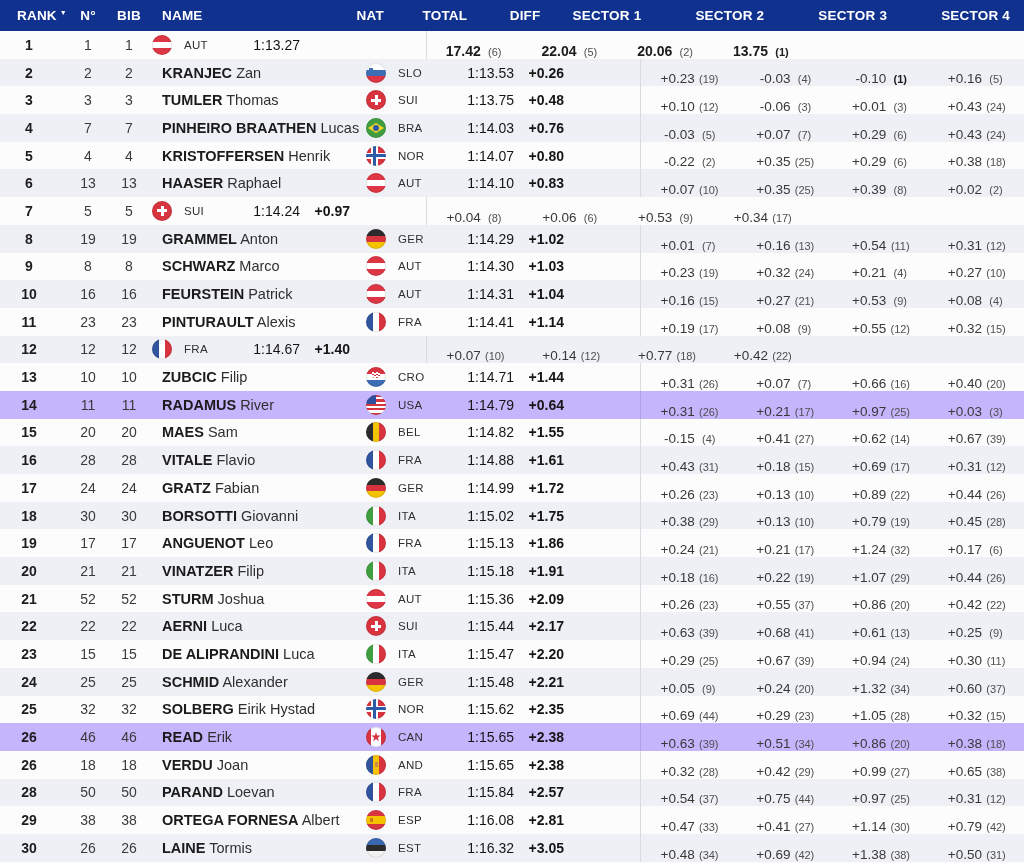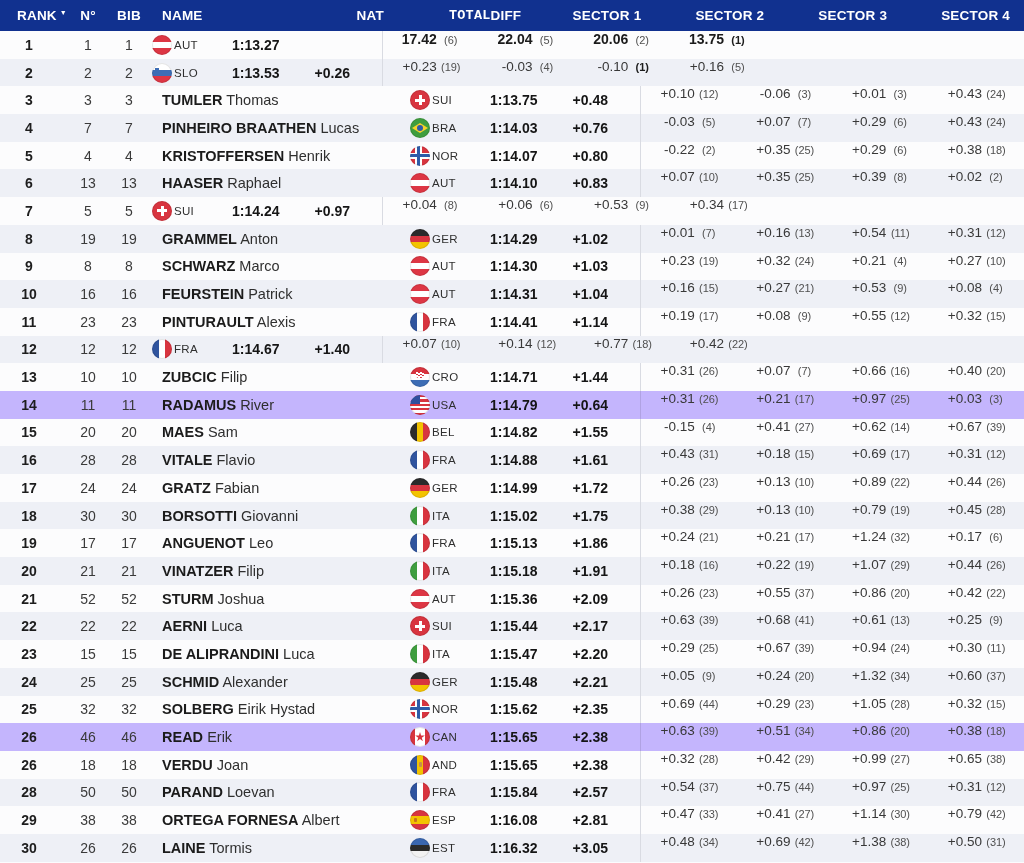--- a/index.html
+++ b/index.html
@@ -9,45 +9,45 @@
     -webkit-font-smoothing:antialiased;
   }
   
   .hdr{display:flex;align-items:center;height:31px;background:#11318f;color:#fff;
        font-weight:bold;font-size:13.5px;letter-spacing:.2px;}
   .h-rank{flex:0 0 76px;padding-left:17px;box-sizing:border-box;white-space:nowrap;}
   .h-n{flex:0 0 32px;text-align:center;padding-right:8px;box-sizing:border-box;}
   .h-bib{flex:0 0 42px;text-align:center;}
   .h-name{flex:1;padding-left:12px;}
   .h-nat{flex:0 0 82px;padding-left:16px;box-sizing:border-box;}
-  .h-total{flex:0 0 68px;text-align:right;font-family:Liberation Mono, monospace;}
-  .h-diff{flex:0 0 50px;}
+  .h-total{flex:0 0 68px;text-align:left;}
+  .h-diff{flex:0 0 50px;text-align:right;}
   .h-gap{flex:0 0 32px;}
   .h-sectors{flex:0 0 384px;display:flex;gap:40px;}
   .h-sec{flex:1;text-align:right;padding-right:14px;box-sizing:border-box;white-space:nowrap;}
   .sort{font-size:7px;vertical-align:5px;margin-left:3px;}
   
   .row{display:flex;align-items:center;height:27.7px;font-size:14px;color:#2f2f2f;}
   .row.odd{background:#fcfcfd;}
   .row.even{background:#eef0f6;}
   .row.hl{background:#c4b5fd;}
   .c-rank{flex:0 0 76px;text-align:center;padding-right:18px;box-sizing:border-box;
           font-weight:bold;color:#1d1d1d;}
   .c-n{flex:0 0 32px;text-align:center;padding-right:8px;box-sizing:border-box;color:#3a3a3a;}
   .c-bib{flex:0 0 42px;text-align:center;color:#3a3a3a;}
   .c-name{flex:1;padding-left:12px;white-space:nowrap;overflow:hidden;font-size:14.5px;}
   .c-name .last{font-weight:bold;color:#1b1b1b;}
   .c-name .first{color:#2f2f2f;}
   .c-nat{flex:0 0 82px;display:flex;align-items:center;padding-left:2px;box-sizing:border-box;}
-  .c-nat .code{font-size:11.5px;color:#2f2f2f;letter-spacing:.3px;margin-left:2px;}
-  .c-total{flex:0 0 68px;font-weight:bold;color:#151515;}
+  .c-nat .code{font-size:11.5px;color:#2f2f2f;letter-spacing:.3px;margin-left:12px;}
+  .c-total{flex:0 0 68px;text-align:right;font-weight:normal;color:#151515;}
   .c-diff{flex:0 0 50px;text-align:right;font-weight:bold;color:#151515;}
   .c-gap{flex:0 0 32px;}
-  .sectors{flex:0 0 384px;display:flex;align-self:stretch;align-items:flex-start;
-           border-left:1px solid #d9dbe2;box-sizing:border-box;}
+  .sectors{flex:0 0 384px;display:flex;align-self:stretch;align-items:flex-end;
+           border-left:1px solid #d9dbe2;box-sizing:border-box;margin-left:44px;}
   .row.hl .sectors{border-left-color:rgba(0,0,0,.10);}
   .sec{flex:1;display:flex;justify-content:flex-end;align-items:baseline;
        padding-right:14px;box-sizing:border-box;font-size:13.5px;color:#383838;}
   .sec .rk{flex:0 0 28px;text-align:center;font-size:11px;color:#4f4f4f;}
   .sec .v.lead{font-weight:bold;color:#1b1b1b;font-size:14px;}
   .sec .rk.b{font-weight:bold;color:#1d1d1d;}
   
   .flag{width:20px;height:20px;border-radius:50%;position:relative;overflow:hidden;
         flex:0 0 20px;box-shadow:inset 0 0 0 1px rgba(0,0,0,.10);}
   .flag::before,.flag::after{content:"";position:absolute;}
@@ -140,20 +140,21 @@
           <div class="sec">
             <span class="v lead">13.75</span>
             <span class="rk b">(1)</span>
           </div>
         </div>
       </div>
       <div class="row even">
         <div class="c-rank">2</div>
         <div class="c-n">2</div>
         <div class="c-bib">2</div>
+        <div class="c-name"><span class="last">KRANJEC</span> <span class="first">Zan</span></div>
         <div class="c-nat">
           <span class="flag f-slo"></span>
           <span class="code">SLO</span>
         </div>
         <div class="c-total">1:13.53</div>
         <div class="c-diff">+0.26</div>
         <div class="c-gap"></div>
         <div class="sectors">
           <div class="sec">
             <span class="v">+0.23</span>

